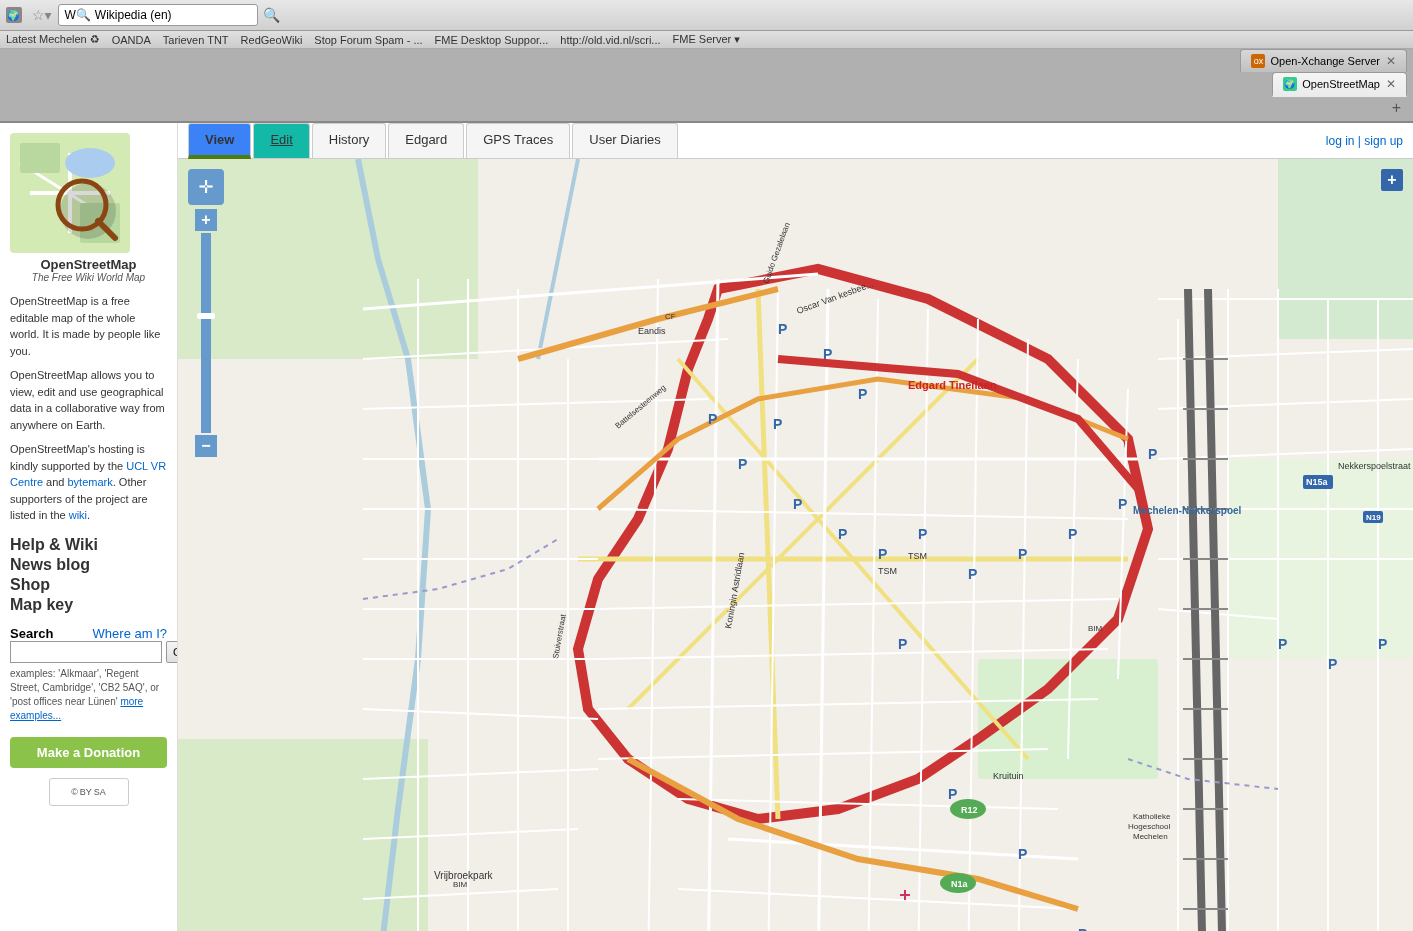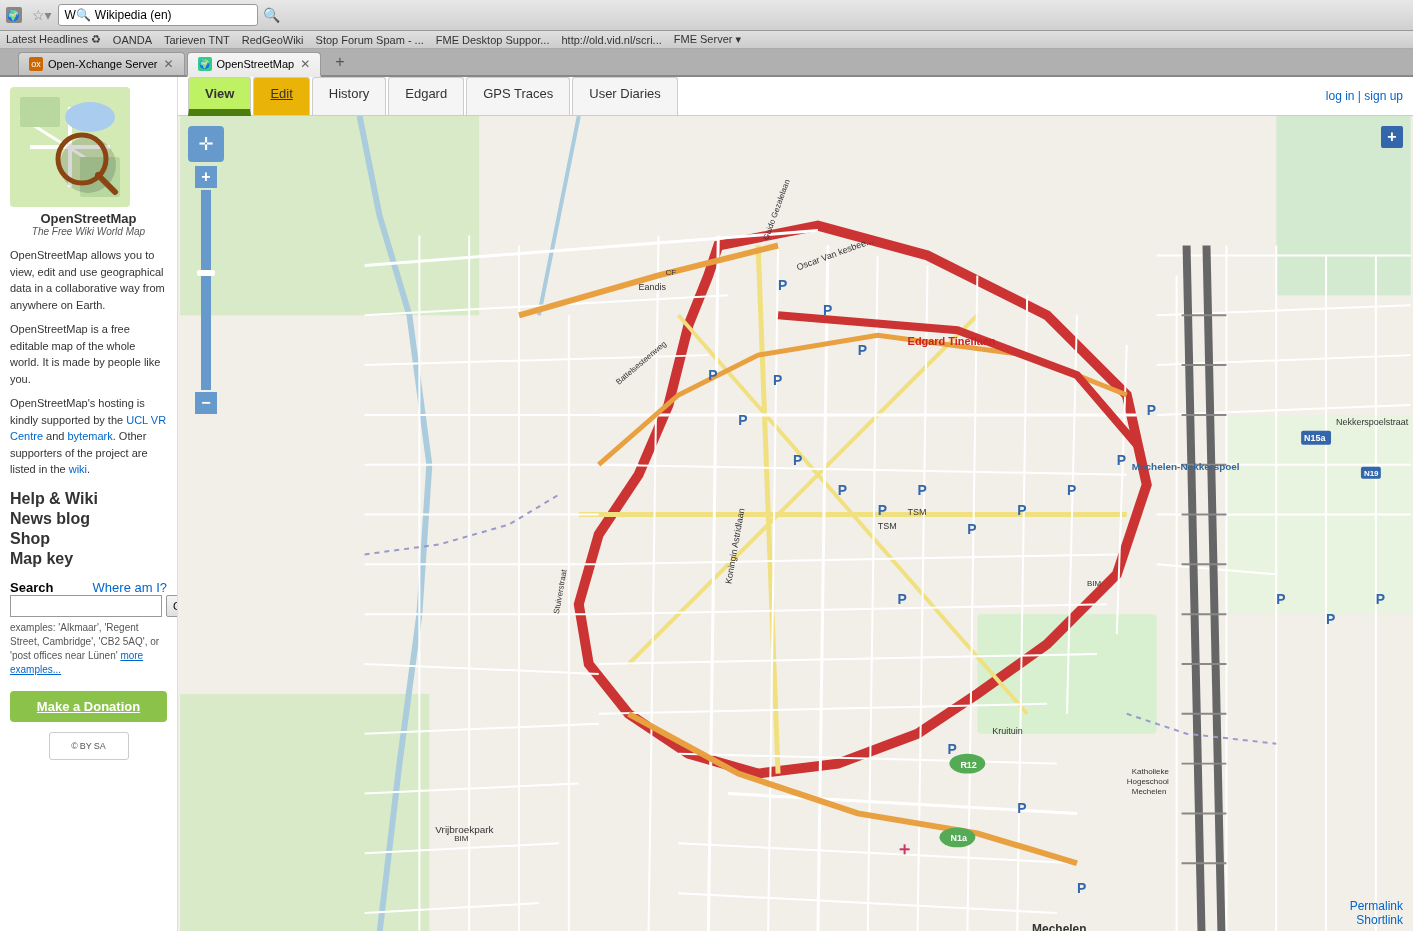--- a/index.html
+++ b/index.html
@@ -12,21 +12,21 @@
     .browser-url-bar { flex: 1; height: 22px; border: 1px solid #999; border-radius: 3px; background: white; padding: 0 6px; font-size: 12px; display: flex; align-items: center; }
     .browser-star { margin-left: 4px; color: #888; font-size: 14px; }
     .browser-search-bar { width: 200px; height: 22px; border: 1px solid #999; border-radius: 3px; background: white; padding: 0 6px; font-size: 12px; display: flex; align-items: center; }
     .browser-search-icon { margin-right: 4px; }
 
     
     .bookmarks-bar { display: flex; align-items: center; padding: 2px 6px; gap: 12px; background: linear-gradient(#e0e0e0, #cccccc); border-bottom: 1px solid #aaa; font-size: 11px; color: #333; }
     .bookmark-item { cursor: pointer; white-space: nowrap; }
 
     
-    .tabs-bar { display: flex; align-items: flex-end; padding: 0 18px; background: #b0b0b0; border-bottom: 2px solid #888; }
+    .tabs-bar { display: flex; align-items: flex-end; padding: 0 4px; background: #b0b0b0; border-bottom: 2px solid #888; flex-direction: column; }
     .tab { display: flex; align-items: center; padding: 4px 10px; margin-right: 2px; background: linear-gradient(#d8d8d8, #c0c0c0); border: 1px solid #999; border-bottom: none; border-radius: 4px 4px 0 0; font-size: 11px; cursor: pointer; min-width: 120px; max-width: 200px; }
     .tab.active { background: linear-gradient(#f5f5f5, #ebebeb); border-bottom: 2px solid #ebebeb; margin-bottom: -2px; }
     .tab-favicon { width: 14px; height: 14px; margin-right: 5px; background: #888; border-radius: 2px; font-size: 9px; display: flex; align-items: center; justify-content: center; color: white; }
     .tab-close { margin-left: 6px; color: #666; font-size: 12px; cursor: pointer; }
     .tab-add { padding: 4px 8px; font-size: 16px; color: #555; cursor: pointer; margin-left: 4px; }
 
     
     .page-wrapper { display: flex; height: calc(931px - 75px); background: white; }
 
     
@@ -42,30 +42,30 @@
     .sidebar-link { display: block; font-size: 16px; font-weight: bold; color: #333; text-decoration: none; margin-bottom: 2px; }
     .sidebar-search { margin-top: 12px; }
     .search-header { display: flex; justify-content: space-between; align-items: center; margin-bottom: 0; }
     .search-title { font-size: 13px; font-weight: bold; }
     .search-where { font-size: 13px; color: #0066cc; text-decoration: none; }
     .search-row { display: flex; gap: 4px; }
     .search-input { flex: 1; height: 22px; border: 1px solid #999; padding: 0 4px; font-size: 11px; }
     .search-go { height: 22px; padding: 0 6px; background: linear-gradient(#f5f5f5, #e0e0e0); border: 1px solid #999; font-size: 11px; cursor: pointer; border-radius: 2px; }
     .search-examples { font-size: 10px; color: #555; margin-top: 4px; line-height: 1.4; }
     .search-examples a { color: #0066cc; }
-    .donate-btn { display: block; width: 100%; margin: 14px 0 10px; padding: 8px; background: #8bc34a; color: white; text-align: center; border: none; border-radius: 4px; font-size: 13px; font-weight: bold; cursor: pointer; text-decoration: underline; }
+    .donate-btn { display: block; width: 100%; margin: 14px 0 10px; padding: 8px; background: #8bc34a; color: white; text-align: center; border: none; border-radius: 4px; font-size: 13px; font-weight: bold; cursor: pointer; }
     .cc-badge { display: flex; justify-content: center; margin-top: 8px; }
     .cc-icon { width: 80px; height: 28px; background: white; border: 1px solid #ccc; border-radius: 3px; display: flex; align-items: center; justify-content: center; font-size: 9px; color: #555; gap: 2px; }
 
     
     .main-content { flex: 1; display: flex; flex-direction: column; overflow: hidden; }
     .osm-nav { display: flex; align-items: center; border-bottom: 1px solid #ccc; background: white; padding: 0 10px; justify-content: space-between; }
     .osm-tabs { display: flex; }
     .osm-tab { padding: 8px 16px; font-size: 13px; color: #333; text-decoration: none; border: 1px solid #ccc; border-bottom: none; margin-right: 2px; background: #f5f5f5; cursor: pointer; border-radius: 3px 3px 0 0; }
-    .osm-tab:first-child { background: #bef264; font-weight: bold; border-bottom: 7px solid #4d7c0f; margin-bottom: -1px; }
+    .osm-tab:first-child { background: #3b82f6; font-weight: bold; border-bottom: 4px solid #4d7c0f; margin-bottom: -1px; }
     .osm-nav-right { font-size: 12px; color: #0066cc; }
     .osm-nav-right a { color: #0066cc; text-decoration: none; }
 
     
     .map-container { flex: 1; position: relative; overflow: hidden; background: #f2efe9; }
 
     
     .map-controls { position: absolute; top: 10px; left: 10px; z-index: 100; display: flex; flex-direction: column; align-items: center; }
     .pan-control { width: 36px; height: 36px; background: #6699cc; border-radius: 4px; display: flex; align-items: center; justify-content: center; cursor: pointer; color: white; font-size: 18px; margin-bottom: 4px; }
     .zoom-bar-container { display: flex; flex-direction: column; align-items: center; gap: 0; }
@@ -91,21 +91,21 @@
     <div class="browser-favicon">🌍</div>
     <span class="browser-star">☆▾</span>
     <div class="browser-search-bar">
       <span class="browser-search-icon">W🔍</span>
       <span>Wikipedia (en)</span>
     </div>
     <span style="font-size:14px;color:#555;">🔍</span>
   </div>
 
   <div class="bookmarks-bar">
-    <span class="bookmark-item">Latest Headlines ♻</span>
+    <span class="bookmark-item">Latest Mechelen ♻</span>
     <span class="bookmark-item">OANDA</span>
     <span class="bookmark-item">Tarieven TNT</span>
     <span class="bookmark-item">RedGeoWiki</span>
     <span class="bookmark-item">Stop Forum Spam - ...</span>
     <span class="bookmark-item">FME Desktop Suppor...</span>
     <span class="bookmark-item">http://old.vid.nl/scri...</span>
     <span class="bookmark-item">FME Server ▾</span>
   </div>
 
   <div class="tabs-bar">
@@ -145,22 +145,22 @@
           <circle cx="78" cy="78" r="28" fill="rgba(0,0,0,0.15)"></circle>
           <circle cx="72" cy="72" r="24" fill="none" stroke="#8B4513" stroke-width="5"></circle>
           <line x1="88" y1="88" x2="105" y2="105" stroke="#8B4513" stroke-width="6" stroke-linecap="round"></line>
         </svg>
       </div>
       <div class="logo-title">OpenStreetMap</div>
       <div class="logo-subtitle">The Free Wiki World Map</div>
     </div>
 
     <div class="sidebar-desc">
+      <p>OpenStreetMap is a free editable map of the whole world. It is made by people like you.</p>
       <p>OpenStreetMap allows you to view, edit and use geographical data in a collaborative way from anywhere on Earth.</p>
-      <p>OpenStreetMap is a free editable map of the whole world. It is made by people like you.</p>
       <p>
         <span>OpenStreetMap's hosting is kindly supported by the </span><a href="#">UCL VR Centre</a><span> and </span><a href="#">bytemark</a><span>. Other supporters of the project are listed in the </span><a href="#">wiki</a>.
       </p>
     </div>
 
     <div class="sidebar-links">
       <a href="#" class="sidebar-link">Help &amp; Wiki</a>
       <a href="#" class="sidebar-link">News blog</a>
       <a href="#" class="sidebar-link">Shop</a>
       <a href="#" class="sidebar-link">Map key</a>
@@ -189,21 +189,21 @@
           <span>SA</span>
       </div>
     </div>
   </div>
 
   <div class="main-content">
 
     <div class="osm-nav">
       <div class="osm-tabs">
         <a href="#" class="osm-tab">View</a>
-        <a href="#" class="osm-tab" style="background:#eab308;text-decoration:underline;">Edit</a>
+        <a href="#" class="osm-tab" style="background:#14b8a6;text-decoration:underline;">Edit</a>
         <a href="#" class="osm-tab" style="background:#f5f5f5;">History</a>
         <a href="#" class="osm-tab" style="background:#f5f5f5;">Edgard</a>
         <a href="#" class="osm-tab" style="background:#f5f5f5;">GPS Traces</a>
         <a href="#" class="osm-tab" style="background:#f5f5f5;">User Diaries</a>
       </div>
       <div class="osm-nav-right">
         <a href="#">log in</a>
         <span> | </span>
         <a href="#">sign up</a>
       </div>

